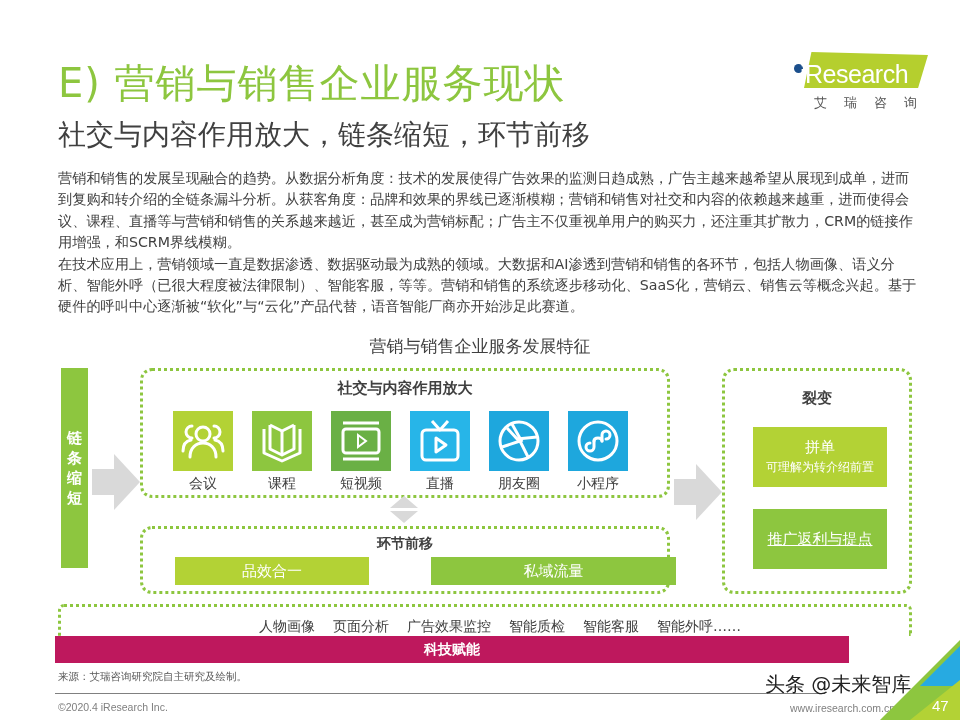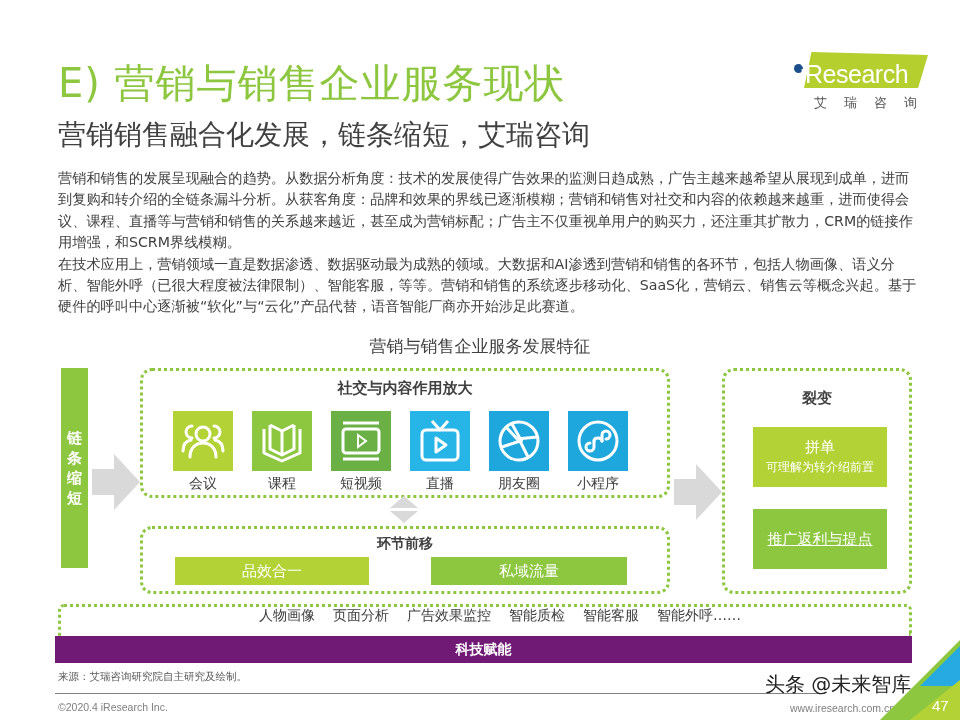--- a/index.html
+++ b/index.html
@@ -38,50 +38,50 @@
   .icon-label { margin-top: 4px; font-size: 14px; color: #404040; white-space: nowrap; }
 
   .updown { position: absolute; left: 390px; top: 496px; width: 28px; height: 28px; }
   .updown .up { position: absolute; left: 0; top: 0; width: 0; height: 0; border-left: 14px solid transparent; border-right: 14px solid transparent; border-bottom: 12px solid #d9d9d9; }
   .updown .down { position: absolute; left: 0; top: 15px; width: 0; height: 0; border-left: 14px solid transparent; border-right: 14px solid transparent; border-top: 12px solid #d9d9d9; }
 
   .box-forward { left: 140px; top: 526px; width: 530px; height: 68px; }
   .box-forward .box-title { position: absolute; left: 0; right: 0; top: 6px; text-align: center; font-weight: bold; font-size: 14px; color: #404040; }
   .fw-btn { position: absolute; top: 28px; height: 28px; color: #fff; font-size: 15px; display: flex; align-items: center; justify-content: center; }
   .fw-1 { left: 32px; width: 194px; background: #b3d235; }
-  .fw-2 { left: 288px; width: 196px; background: #8dc63f; }
+  .fw-2 { left: 288px; width: 245px; background: #8dc63f; }
 
   .box-fission { left: 722px; top: 368px; width: 190px; height: 226px; }
   .box-fission .box-title { position: absolute; left: 0; right: 0; top: 18px; text-align: center; font-weight: bold; font-size: 15px; color: #404040; }
   .fis-btn { position: absolute; left: 28px; width: 134px; color: #fff; display: flex; flex-direction: column; align-items: center; justify-content: center; }
   .fis-1 { top: 56px; height: 60px; background: #b3d235; }
   .fis-1 .main { font-size: 15px; }
   .fis-1 .sub { font-size: 12px; margin-top: 2px; }
   .fis-2 { top: 138px; height: 60px; background: #8dc63f; font-size: 15px; text-decoration: underline; }
 
-  .tech-box { position: absolute; left: 58px; top: 604px; width: 854px; height: 32px; border: 3px dotted #8dc63f; border-bottom: none; border-radius: 6px 6px 0 0; display: flex; justify-content: center; align-items: flex-start; gap: 18px; font-size: 14px; color: #404040; padding-left: 30px; }
-  .tech-bar { position: absolute; left: 55px; top: 636px; width: 857px; height: 27px; background: #701a75; color: #fff; font-weight: bold; font-size: 14px; display: flex; align-items: center; justify-content: center; }
+  .tech-box { position: absolute; left: 58px; top: 604px; width: 854px; height: 32px; border: 3px dotted #8dc63f; border-bottom: none; border-radius: 6px 6px 0 0; display: flex; justify-content: center; align-items: flex-end; gap: 18px; font-size: 14px; color: #404040; padding-left: 30px; }
+  .tech-bar { position: absolute; left: 55px; top: 636px; width: 794px; height: 27px; background: #be185d; color: #fff; font-weight: bold; font-size: 14px; display: flex; align-items: center; justify-content: center; }
 
   .source { position: absolute; left: 58px; top: 670px; font-size: 10.5px; color: #595959; }
   .footer-line { position: absolute; left: 55px; top: 693px; width: 770px; height: 1px; background: #808080; }
   .copyright { position: absolute; left: 58px; top: 701px; font-size: 10.5px; color: #7f7f7f; font-family: "Liberation Sans", sans-serif; }
   .website { position: absolute; left: 790px; top: 702px; font-size: 10.5px; color: #7f7f7f; font-family: "Liberation Sans", sans-serif; }
   .watermark { position: absolute; left: 765px; top: 671px; font-size: 20px; color: #222; white-space: nowrap; }
 
   .corner { position: absolute; left: 880px; top: 640px; width: 80px; height: 80px; overflow: hidden; }
   .corner .c1 { position: absolute; right: 0; bottom: 0; width: 0; height: 0; border-left: 80px solid transparent; border-bottom: 80px solid #8dc63f; }
   .corner .c2 { position: absolute; right: 0; bottom: 34px; width: 0; height: 0; border-left: 40px solid transparent; border-bottom: 40px solid #27aae1; }
   .corner .c3 { position: absolute; right: 0; bottom: 0; width: 0; height: 0; border-left: 50px solid transparent; border-bottom: 40px solid #b3d235; }
   .page-num { position: absolute; left: 932px; top: 697px; font-size: 15px; color: #fff; font-family: Liberation Sans, sans-serif; }
 </style>
 </head>
 <body>
 
 <div class="title">E) 营销与销售企业服务现状</div>
-<div class="subtitle">营销销售融合化发展，链条缩短，艾瑞咨询</div>
+<div class="subtitle">社交与内容作用放大，链条缩短，环节前移</div>
 
 <div class="logo">
   <div class="band"></div>
   <div class="dot"></div>
   <div class="word">iResearch</div>
   <div class="cn">艾瑞咨询</div>
 </div>
 
 <div class="body-text">
   <p>营销和销售的发展呈现融合的趋势。从数据分析角度：技术的发展使得广告效果的监测日趋成熟，广告主越来越希望从展现到成单，进而到复购和转介绍的全链条漏斗分析。从获客角度：品牌和效果的界线已逐渐模糊；营销和销售对社交和内容的依赖越来越重，进而使得会议、课程、直播等与营销和销售的关系越来越近，甚至成为营销标配；广告主不仅重视单用户的购买力，还注重其扩散力，CRM的链接作用增强，和SCRM界线模糊。</p>

